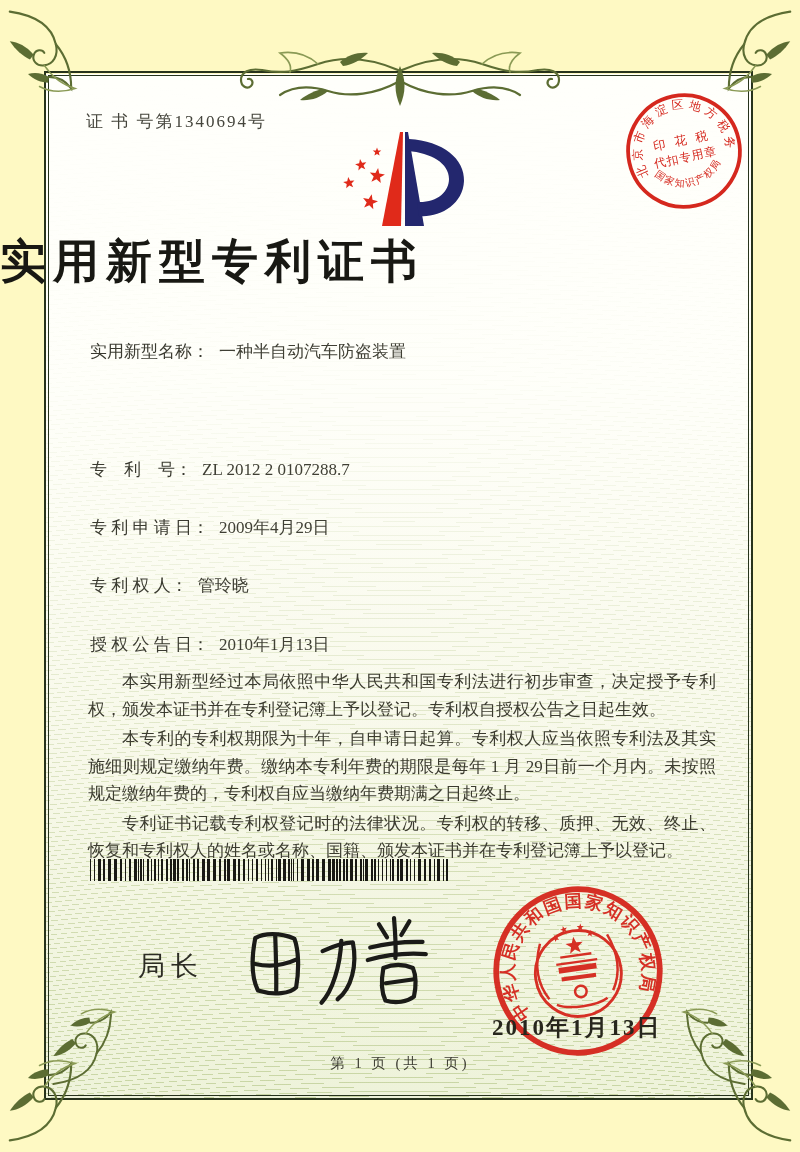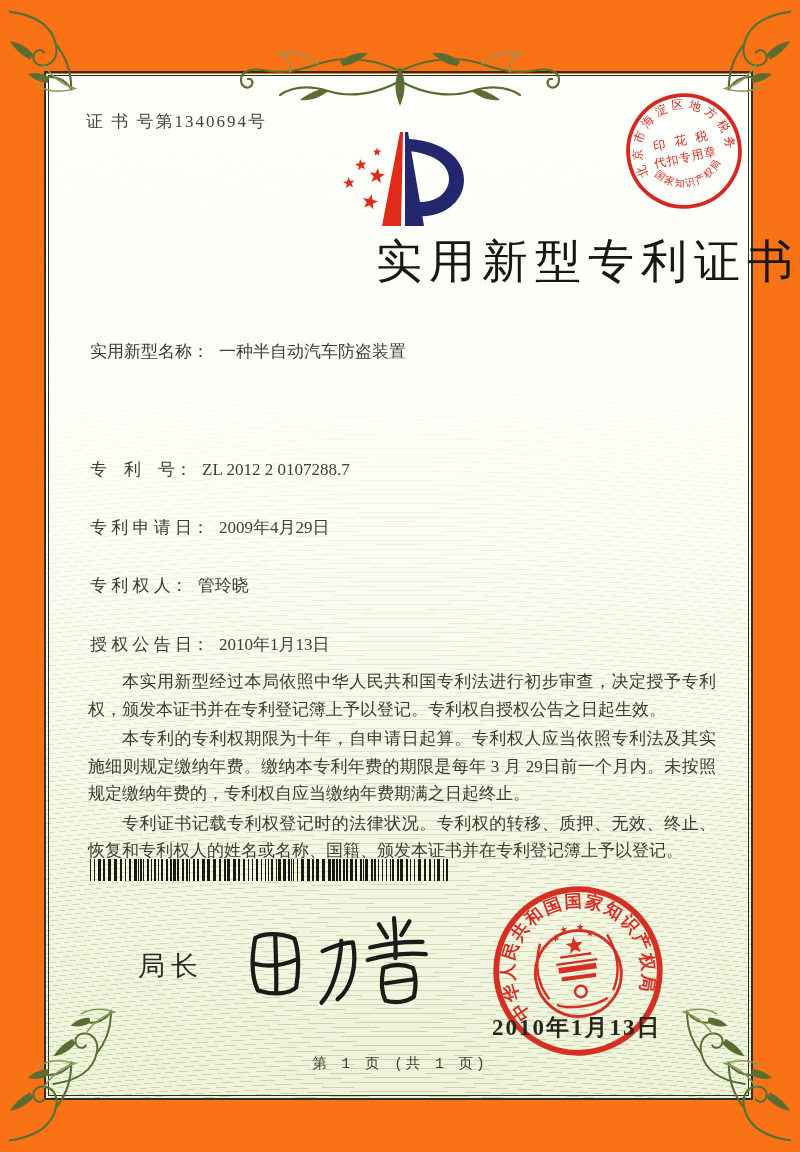--- a/index.html
+++ b/index.html
@@ -1,19 +1,19 @@
 <!DOCTYPE html>
 <html style="--seal_red: #d5281e; --logo_red: #e02a1a; --logo_blue: #23276e; --frame_green: #27331c; --ornament_green: #5c6d33;"><head>
 <meta charset="utf-8">
 <style>
   html,body{margin:0;padding:0;}
   .page{
     position:relative;
     width:800px;height:1152px;
-    background:#f97316;
+    background:#fef9c3;
     overflow:hidden;
     font-family:"Liberation Serif","DejaVu Serif",serif;
     color:#33332b;
   }
   
   .waves{
     position:absolute;left:46px;top:74px;width:706px;height:1024px;
     background:
       linear-gradient(180deg, rgba(255,255,251,1) 0%, rgba(255,255,250,.92) 30%,
                       rgba(253,253,244,.55) 55%, rgba(250,251,238,.18) 78%, rgba(249,250,235,0) 100%),
@@ -30,41 +30,41 @@
   }
   .frame::after{
     content:"";position:absolute;inset:2px;
     border:1px solid var(--frame_green,#27331c);
   }
   .abs{position:absolute;}
   .cert-number{
     left:86px;top:110px;font-size:17px;letter-spacing:2px;color:#45453c;
   }
   .title{
-    left:0;top:231px;width:100%;text-align:right;
-    font-size:46px;font-weight:normal;letter-spacing:7px;color:#181813;
+    left:0;top:231px;width:100%;text-align:left;
+    font-size:46px;font-weight:bold;letter-spacing:7px;color:#181813;
   }
   .field{left:90px;font-size:17px;color:#3a3a30;white-space:nowrap;text-align:center;}
   .field .lab{color:#3a3a30;}
   .field .val{margin-left:10px;color:#3f3f34;}
   .paras{
     left:88px;top:667px;width:628px;
     font-size:17px;line-height:27.5px;color:#3b3b2f;text-align:justify;
   }
   .paras p{margin:1px 0 2px 0;text-indent:2em;}
   .barcode{left:90px;top:859px;width:364px;height:22px;}
   .sig-role{left:138px;top:948px;font-size:27px;letter-spacing:6px;color:#2c2c24;}
   .signature{left:235px;top:898px;width:210px;height:125px;}
   .issue-date{
     left:492px;top:1012px;font-size:23px;font-weight:700;
     letter-spacing:2px;color:#27261d;
   }
   .page-footer{
     left:0;top:1054px;width:100%;text-align:center;
-    font-size:14.5px;letter-spacing:3px;color:#3c3c32;font-family:Liberation Mono, monospace;
+    font-size:14.5px;letter-spacing:3px;color:#3c3c32;
   }
   .tax-seal{left:613px;top:80px;width:142px;height:142px;}
   .office-seal{left:483px;top:876px;width:190px;height:190px;}
   
   .seal-stroke{stroke:var(--seal_red,#d5281e);fill:none;}
   .seal-fill{fill:var(--seal_red,#d5281e);}
   .seal-text{fill:var(--seal_red,#d5281e);font-family:"Liberation Sans","DejaVu Sans",sans-serif;}
   .logo-red{fill:var(--logo_red,#e02a1a);}
   .logo-blue{fill:var(--logo_blue,#23276e);}
   .orn{stroke:var(--ornament_green,#5c6d33);fill:none;stroke-width:2.2;stroke-linecap:round;}
@@ -171,21 +171,21 @@
   </div>
   <div class="abs field" style="top:574px">
     <span class="lab">专 利 权 人：</span><span class="val">管玲晓</span>
   </div>
   <div class="abs field" style="top:633px">
     <span class="lab">授 权 公 告 日：</span><span class="val">2010年1月13日</span>
   </div>
 
   <div class="abs paras">
     <p>本实用新型经过本局依照中华人民共和国专利法进行初步审查，决定授予专利权，颁发本证书并在专利登记簿上予以登记。专利权自授权公告之日起生效。</p>
-    <p>本专利的专利权期限为十年，自申请日起算。专利权人应当依照专利法及其实施细则规定缴纳年费。缴纳本专利年费的期限是每年 3 月 29日前一个月内。未按照规定缴纳年费的，专利权自应当缴纳年费期满之日起终止。</p>
+    <p>本专利的专利权期限为十年，自申请日起算。专利权人应当依照专利法及其实施细则规定缴纳年费。缴纳本专利年费的期限是每年 1 月 29日前一个月内。未按照规定缴纳年费的，专利权自应当缴纳年费期满之日起终止。</p>
     <p>专利证书记载专利权登记时的法律状况。专利权的转移、质押、无效、终止、恢复和专利权人的姓名或名称、国籍、颁发本证书并在专利登记簿上予以登记。</p>
   </div>
 
   <svg class="abs barcode" viewBox="0 0 364 22" preserveAspectRatio="none">
     <g class="bars" id="barcode-bars">
         <rect x="0" y="0" width="1" height="22"></rect>
         <rect x="4" y="0" width="1" height="22"></rect>
         <rect x="8" y="0" width="3" height="22"></rect>
         <rect x="13" y="0" width="2" height="22"></rect>
         <rect x="18" y="0" width="3" height="22"></rect>

